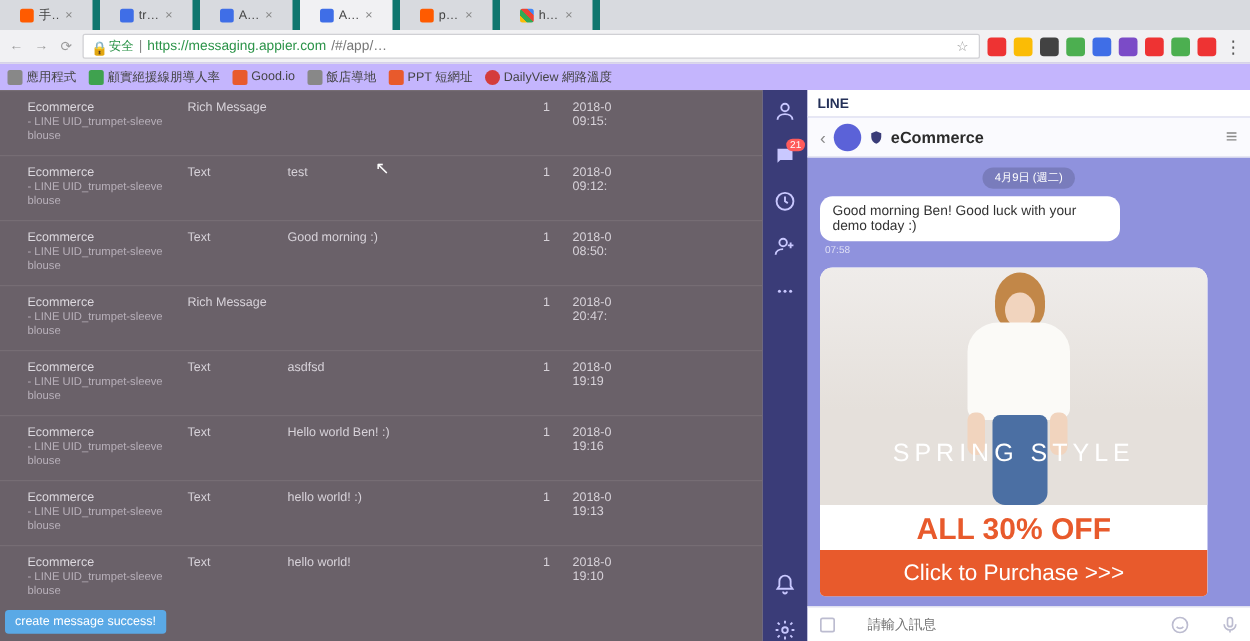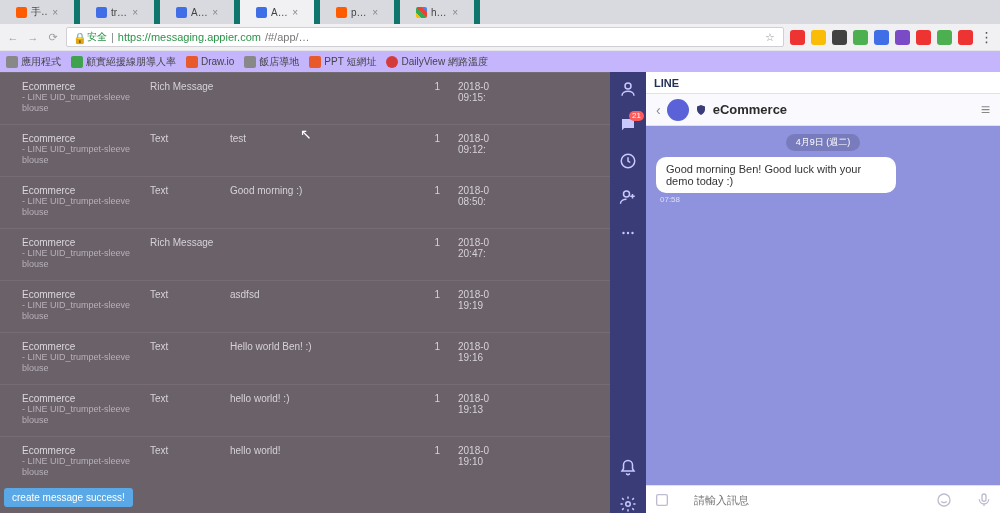--- a/index.html
+++ b/index.html
@@ -149,21 +149,21 @@
   <span class="bm-item">
       <span class="ico sq"></span>
       <span>應用程式</span>
     </span>
   <span class="bm-item">
       <span class="ico gr"></span>
       <span>顧實絕援線朋導人率</span>
     </span>
   <span class="bm-item">
       <span class="ico dr"></span>
-      <span>Draw.io</span>
+      <span>Good.io</span>
     </span>
   <span class="bm-item">
       <span class="ico sq"></span>
       <span>飯店導地</span>
     </span>
   <span class="bm-item">
       <span class="ico pp"></span>
       <span>PPT 短網址</span>
     </span>
   <span class="bm-item">
@@ -309,20 +309,35 @@
         <span class="ham">≡</span>
       </div>
 
       <div class="chat-body">
         <div class="date-pill">4月9日 (週二)</div>
         <div style="display:flex;align-items:flex-end;gap:4px">
           <div class="bubble">Good morning Ben! Good luck with your demo today :)</div>
         </div>
         <div class="bubble-time">07:58</div>
 
+        <div class="promo">
+          <div class="promo-img">
+            <div class="model">
+              <div class="hair"></div>
+                <div class="face"></div>
+                <div class="top"></div>
+                <div class="arm-l"></div>
+                <div class="arm-r"></div>
+                <div class="jeans"></div>
+            </div>
+            <div class="promo-txt1">SPRING STYLE</div>
+          </div>
+          <div class="promo-off">ALL 30% OFF</div>
+          <div class="promo-btn">Click to Purchase &gt;&gt;&gt;</div>
+        </div>
       </div>
 
       <div class="chat-input">
         <span class="inp-ico"><svg viewBox="0 0 24 24" fill="none" stroke="currentColor" stroke-width="2">
               <rect x="4" y="4" width="16" height="16" rx="2"></rect>
             </svg></span>
         <input placeholder="請輸入訊息" style="">
         <span class="inp-ico"><svg viewBox="0 0 24 24" fill="none" stroke="currentColor" stroke-width="2">
               <circle cx="12" cy="12" r="9"></circle>
               <path d="M8 14s1.5 2 4 2 4-2 4-2M9 9h.01M15 9h.01"></path>

